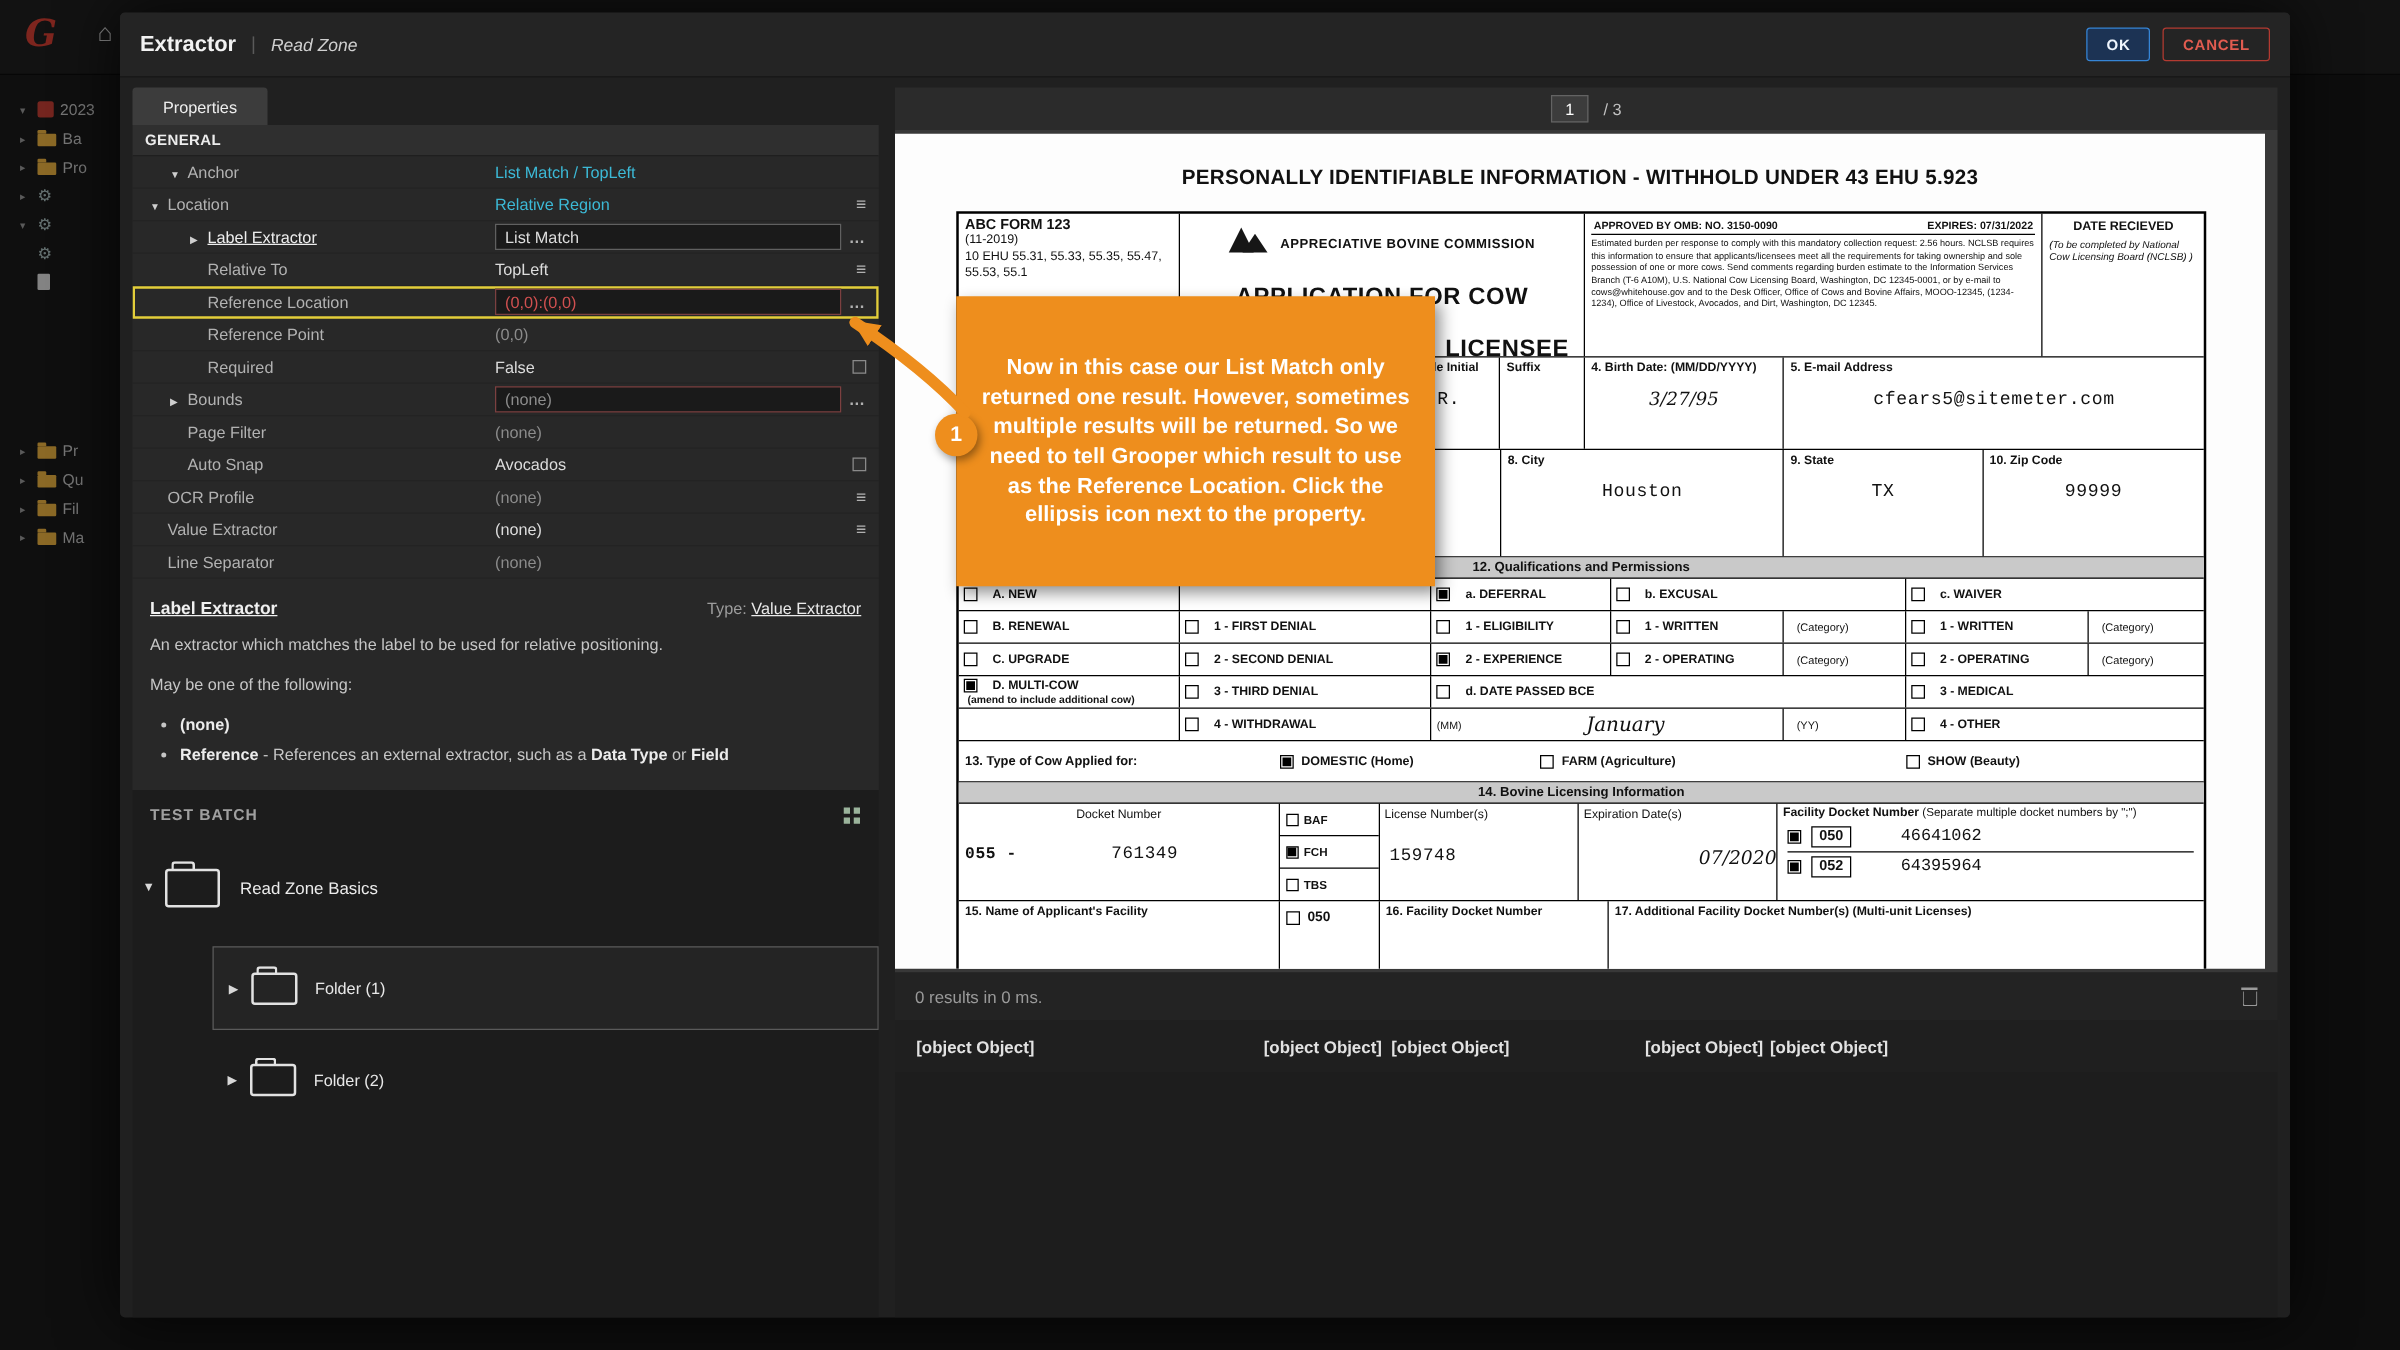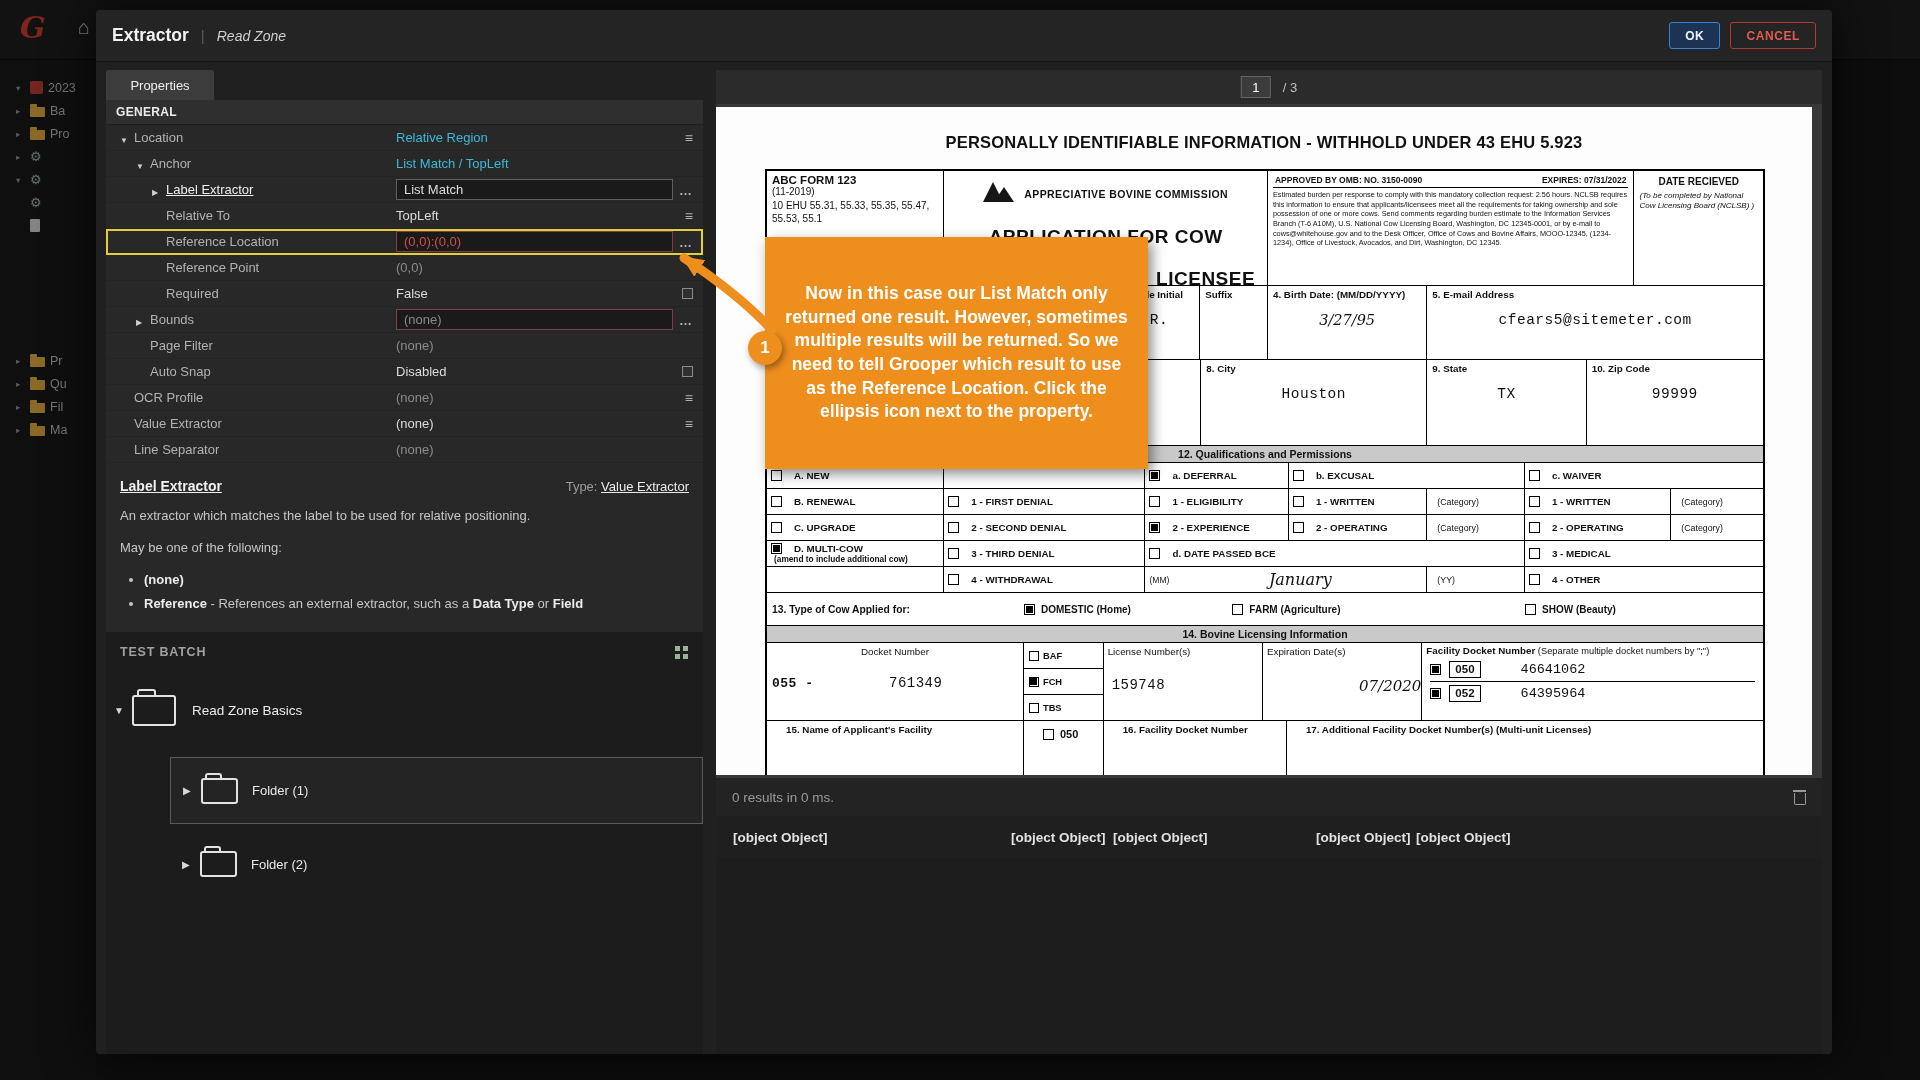--- a/index.html
+++ b/index.html
@@ -179,21 +179,21 @@
 .chk .fcb[data-box]{width:10px;height:10px;margin-right:4px}
 .licval{font-size:14px;margin:20px 0 0 8px}
 .expval{text-align:right;margin-top:20px;font-size:15px}
 .fdnhead{font-size:9.3px;padding:2px 4px}
 .fdnhead b{font-size:9.8px}
 .fdnrow{display:flex;align-items:center;margin:3px 8px 0}
 .fdnrow + .fdnrow{border-top:1px solid #000;padding-top:3px}
 .fdncode{font-weight:bold;font-size:11.5px;border:1px solid #000;padding:0 5px;line-height:15px;margin-left:2px}
 .fdnnum{font-family:"Liberation Mono",monospace;font-size:13.5px;margin-left:40px}
 .q15{display:flex;height:62px}
-.q15c{border-right:1px solid #000;padding:3px 19px}
+.q15c{border-right:1px solid #000;padding:3px 5px}
 .q15c:last-child{border-right:none}
 .c151{width:25.8%}.c152{width:8%}.c153{width:18.4%}.c154{width:47.8%}
 .c152row{display:flex;align-items:center;margin-top:4px}
 .c152 .code{font-weight:bold;font-size:11px}
 
 
 .rbar{position:absolute;left:0;right:0;top:708px;height:38px;background:#232323;display:flex;align-items:center;padding:0 16px}
 .rsum{color:#9a9a9a;font-size:13.5px}
 [data-icon="trash-icon"]{margin-left:auto;display:inline-flex;flex-direction:column;align-items:center;cursor:pointer}
 [data-icon="trash-icon"]::before{content:"";width:13px;height:2px;background:#9a9a9a;margin-bottom:1px}
@@ -325,34 +325,34 @@
           <div class="pgen">
             <span>GENERAL</span>
             <span class="pgenicons">
 
             <span class="pgi" data-icon="[object Object]"></span>
                 <span class="pgi" data-icon="[object Object]"></span>
               </span>
           </div>
           <div>
 
+              <div class="prow" data-indent="1">
+                <span class="chev" data-icon="chevron-down"></span>
+                <span class="plabel">Anchor</span>
+                <span class="pval" data-vs="cyan">List Match / TopLeft</span>
+                <span class="ricon" data-icon=""></span>
+              </div>
+
               <div class="prow" data-indent="0">
                 <span class="chev" data-icon="chevron-down"></span>
                 <span class="plabel">Location</span>
                 <span class="pval" data-vs="cyan">Relative Region</span>
                 <span class="ricon" data-icon="menu-icon"></span>
               </div>
 
-              <div class="prow" data-indent="1">
-                <span class="chev" data-icon="chevron-down"></span>
-                <span class="plabel">Anchor</span>
-                <span class="pval" data-vs="cyan">List Match / TopLeft</span>
-                <span class="ricon" data-icon=""></span>
-              </div>
-
               <div class="prow" data-indent="2">
                 <span class="chev" data-icon="chevron-right"></span>
                 <span class="plabel" data-ls="selected">Label Extractor</span>
                 <span class="pval" data-vs="box">List Match</span>
                 <span class="ricon" data-icon="ellipsis-icon"></span>
               </div>
 
               <div class="prow" data-indent="2">
                 <span class="chev" data-icon=""></span>
                 <span class="plabel">Relative To</span>
@@ -391,21 +391,21 @@
               <div class="prow" data-indent="1">
                 <span class="chev" data-icon=""></span>
                 <span class="plabel">Page Filter</span>
                 <span class="pval" data-vs="dim">(none)</span>
                 <span class="ricon" data-icon=""></span>
               </div>
 
               <div class="prow" data-indent="1">
                 <span class="chev" data-icon=""></span>
                 <span class="plabel">Auto Snap</span>
-                <span class="pval" data-vs="plain">Disabled</span>
+                <span class="pval" data-vs="plain">Avocados</span>
                 <span class="ricon" data-icon="checkbox-icon"></span>
               </div>
 
               <div class="prow" data-indent="0">
                 <span class="chev" data-icon=""></span>
                 <span class="plabel">OCR Profile</span>
                 <span class="pval" data-vs="dim">(none)</span>
                 <span class="ricon" data-icon="menu-icon"></span>
               </div>
 

